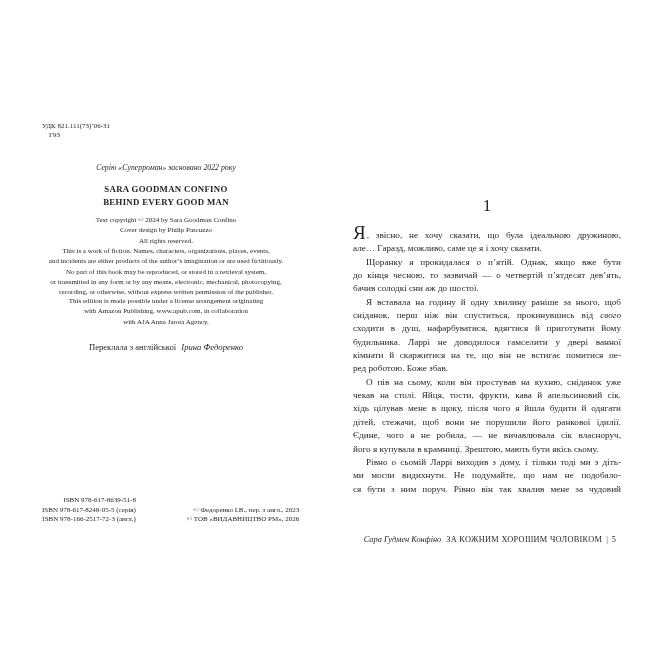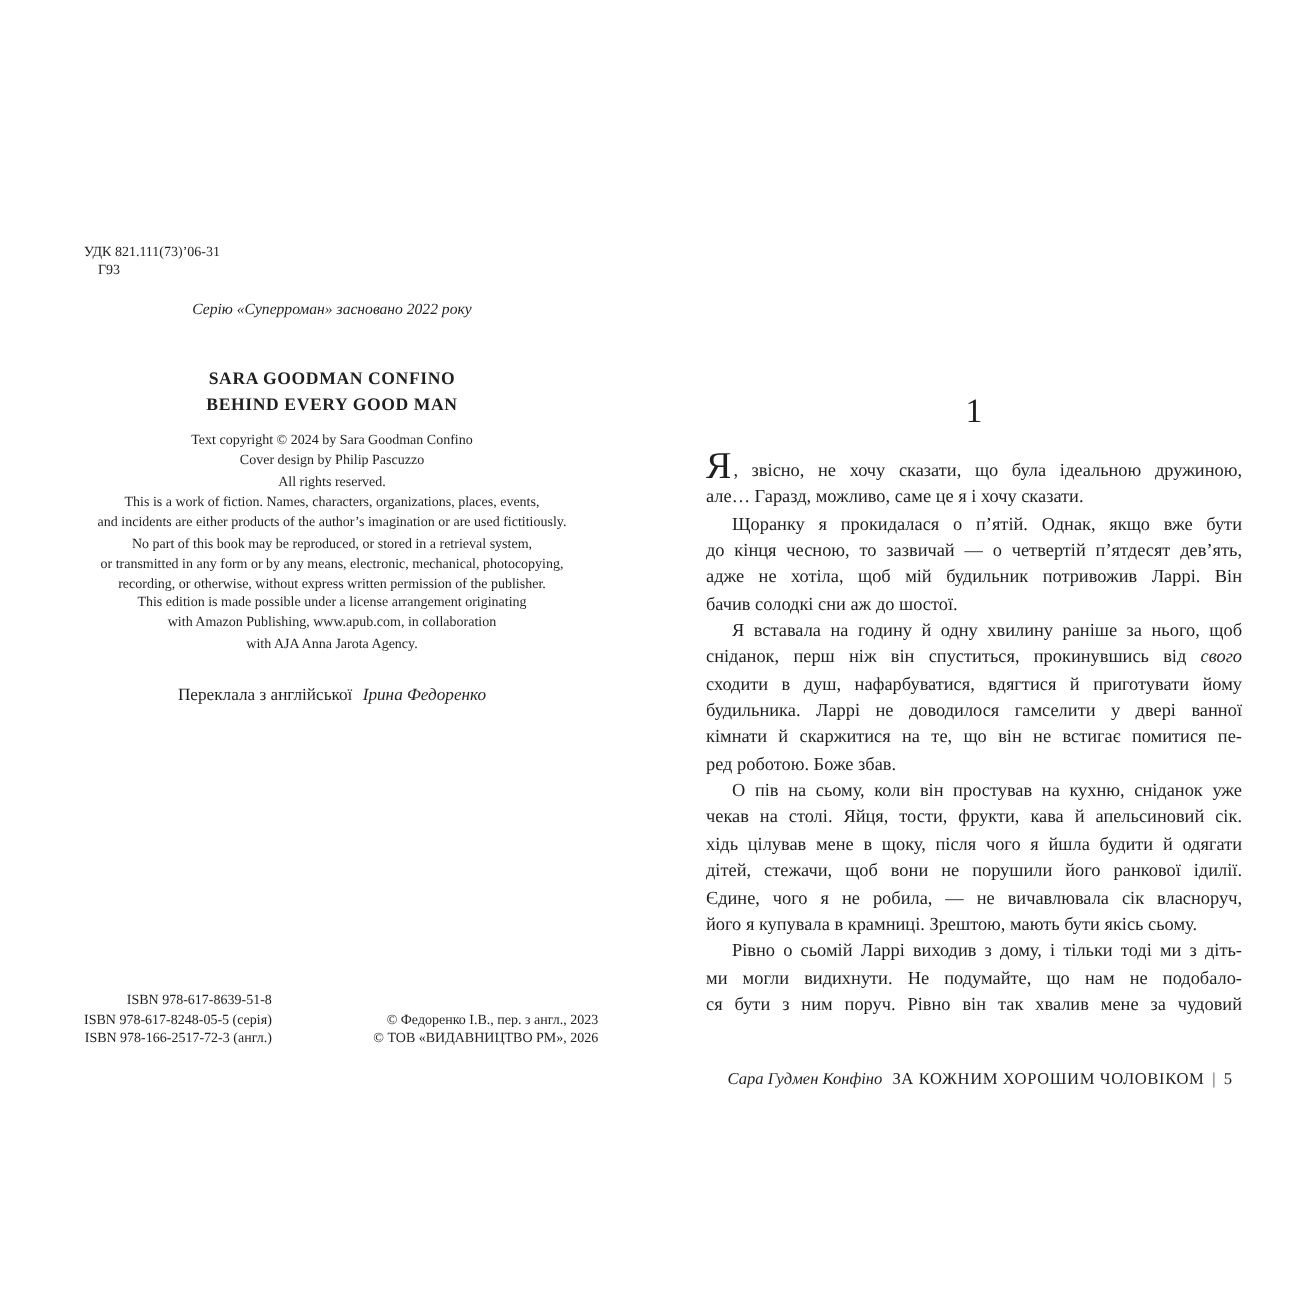--- a/index.html
+++ b/index.html
@@ -11,21 +11,21 @@
     position: relative;
     overflow: hidden;
   }
   .page { position: absolute; top: 0; }
 
   
   #page-left { left: 30px; width: 272px; height: 650px; }
   .udc { position: absolute; top: 122px; left: 12px; font-size: 7px; line-height: 9px; }
   .udc .code2 { padding-left: 7px; }
   .series-note {
-    position: absolute; top: 150px; left: 0; width: 100%;
+    position: absolute; top: 163px; left: 0; width: 100%;
     text-align: center; font-style: italic; font-size: 7.8px; white-space: nowrap;
   }
   .orig-title-block {
     position: absolute; top: 183px; left: 0; width: 100%;
     text-align: center; font-weight: bold; font-size: 8.8px;
     letter-spacing: 0.3px; line-height: 12.5px; white-space: nowrap;
   }
   .imprint { position: absolute; left: 0; width: 100%; text-align: center;
     font-size: 7px; line-height: 10.3px; }
   .imprint div { white-space: nowrap; }
@@ -128,21 +128,20 @@
   <div class="chapter-no">1</div>
 
   <div class="body-text">
       <div>
         <div class="pline"><span class="dropcap">Я</span>, звісно, не хочу сказати, що була ідеальною дружиною,</div>
         <div class="pline endline">але… Гаразд, можливо, саме це я і хочу сказати.</div>
       </div>
       <div>
         <div class="pline indent">Щоранку я прокидалася о п’ятій. Однак, якщо вже бути</div>
         <div class="pline">до кінця чесною, то зазвичай — о четвертій п’ятдесят дев’ять,</div>
-        <div class="pline">адже не хотіла, щоб мій будильник потривожив Ларрі. Він</div>
         <div class="pline endline">бачив солодкі сни аж до шостої.</div>
       </div>
       <div>
         <div class="pline indent">Я вставала на годину й одну хвилину раніше за нього, щоб</div>
         <div class="pline">сніданок, перш ніж він спуститься, прокинувшись від <i>свого</i></div>
         <div class="pline">сходити в душ, нафарбуватися, вдягтися й приготувати йому</div>
         <div class="pline">будильника. Ларрі не доводилося гамселити у двері ванної</div>
         <div class="pline">кімнати й скаржитися на те, що він не встигає помитися пе-</div>
         <div class="pline endline">ред роботою. Боже збав.</div>
       </div>

